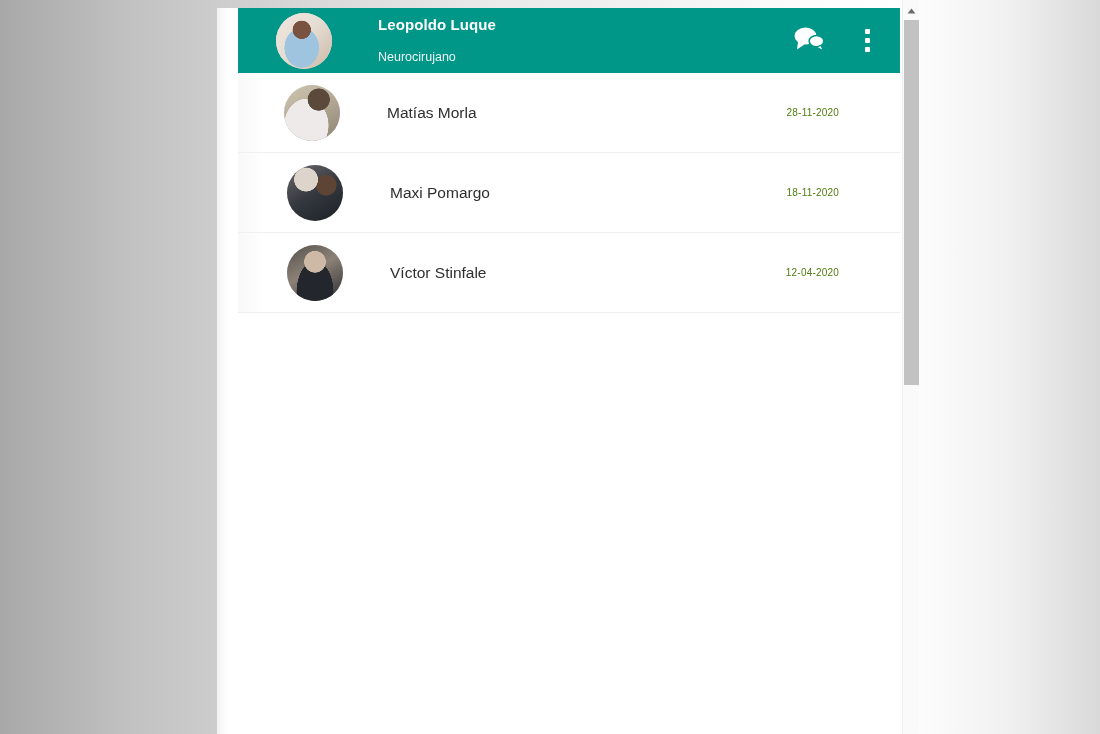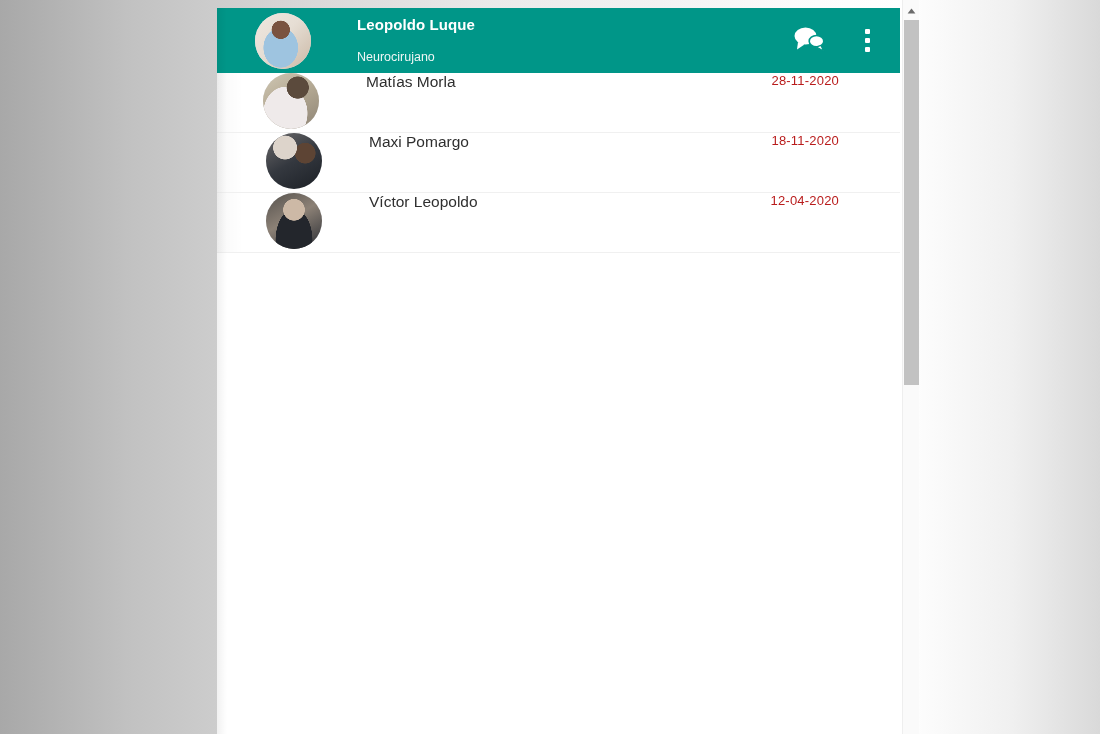--- a/index.html
+++ b/index.html
@@ -27,20 +27,21 @@
 
   
   #app-card {
     position: absolute;
     left: 217px;
     top: 8px;
     width: 683px;
     height: 726px;
     background: #ffffff;
     overflow: hidden;
+    padding-left: 21px;
   }
 
   
   #app-card::before {
     content: "";
     position: absolute;
     left: 0; top: 0; bottom: 0;
     width: 10px;
     background: linear-gradient(to right, rgba(0,0,0,0.055), rgba(0,0,0,0));
     pointer-events: none;
@@ -109,22 +110,23 @@
   #kebab-icon i { display: block; width: 5px; height: 5px; background: #fff; border-radius: 1px; }
 
   
   #contact-list {
     position: relative;
     height: 661px;
   }
 
   .contact-row {
     position: relative;
-    height: 60px;
-    display: flex;
+    height: 80px;
+    display: flex;
+    align-items: center;
     border-bottom: 1px solid #f0f0f0;
     background: #ffffff;
     cursor: pointer;
   }
 
   
   .contact-row::after {
     content: "";
     position: absolute;
     left: 0; top: 0; bottom: 0;
@@ -149,22 +151,22 @@
   .row-name {
     margin-left: 47px;
     font-size: 15.5px;
     color: #2f2f2f;
     white-space: nowrap;
   }
 
   .row-date {
     margin-left: auto;
     margin-right: 61px;
-    font-size: 13px;
-    color: #b91c1c;
+    font-size: 10px;
+    color: #4d7c0f;
     letter-spacing: .2px;
     white-space: nowrap;
   }
 
   
   #scrollbar {
     position: absolute;
     left: 902px;
     top: 0;
     width: 17px;
@@ -268,21 +270,21 @@
     </div>
 
 
     <div class="contact-row shifted">
       <div class="row-avatar">
         <span class="ph" style="background:
             radial-gradient(circle at 50% 30%, #cdb9a6 0 22%, rgba(0,0,0,0) 23%),
             radial-gradient(ellipse at 50% 84%, #23262c 0 46%, rgba(0,0,0,0) 47%),
             linear-gradient(150deg,#55514d 0%,#8c8176 45%,#2a2d33 100%);"></span>
       </div>
-      <div class="row-name">Víctor Leopoldo</div>
+      <div class="row-name">Víctor Stinfale</div>
       <div class="row-date">12-04-2020</div>
     </div>
 
   </div>
 </div>
 
 <div id="scrollbar">
   <div id="scroll-up-button">
     <span>
       <svg width="9" height="6" viewBox="0 0 9 6" aria-hidden="true">

